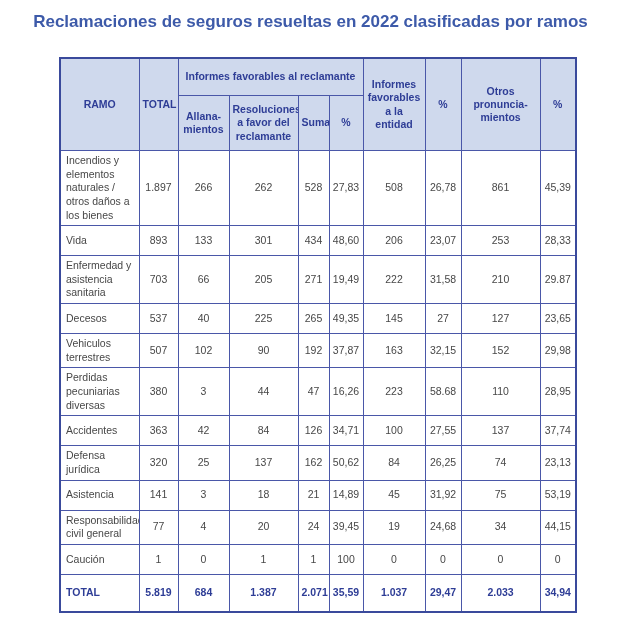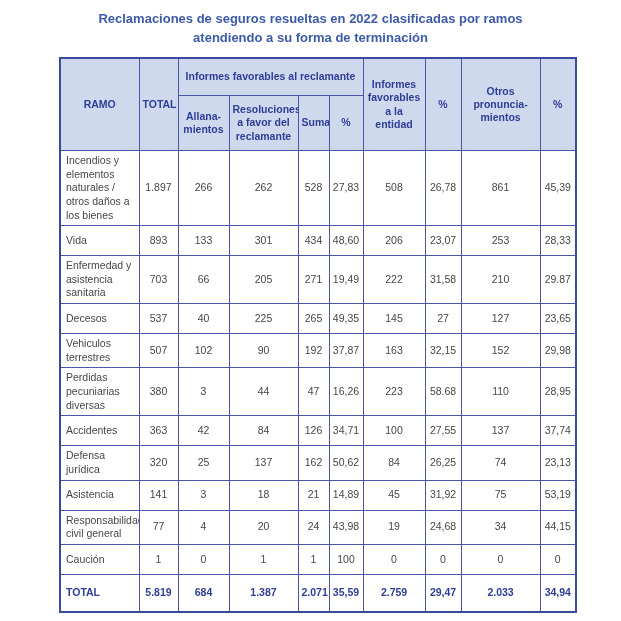--- a/index.html
+++ b/index.html
@@ -13,21 +13,21 @@
   .page {
     position: relative;
     width: 621px;
     height: 621px;
     overflow: hidden;
   }
   .page-title {
     margin: 10px 30px 0 30px;
     text-align: center;
     color: #3d5aa9;
-    font-size: 13px;
+    font-size: 17px;
     font-weight: bold;
     line-height: 1.45;
   }
   table.claims-table {
     position: absolute;
     left: 59px;
     top: 57px;
     width: 516px;
     border-collapse: collapse;
     table-layout: fixed;
@@ -78,21 +78,20 @@
   col.c-otros  { width: 79px; }
   col.c-pct3   { width: 36px; }
 </style>
 </head>
 <body>
 
 <div class="page">
 
   <div class="page-title">
     <span>Reclamaciones de seguros resueltas en 2022 clasificadas por ramos</span><br>
-    <span>atendiendo a su forma de terminación</span>
   </div>
 
   <table class="claims-table">
     <colgroup>
       <col class="c-ramo">
         <col class="c-total">
         <col class="c-allan">
         <col class="c-resol">
       <col class="c-suma">
         <col class="c-pct1">
@@ -228,21 +227,21 @@
           <td>31,92</td>
           <td>75</td>
           <td>53,19</td>
         </tr>
         <tr>
           <td class="ramo-cell">Responsabilidad civil general</td>
           <td>77</td>
           <td>4</td>
           <td>20</td>
           <td>24</td>
-          <td>43,98</td>
+          <td>39,45</td>
           <td>19</td>
           <td>24,68</td>
           <td>34</td>
           <td>44,15</td>
         </tr>
         <tr>
           <td class="ramo-cell">Caución</td>
           <td>1</td>
           <td>0</td>
           <td>1</td>
@@ -253,21 +252,21 @@
           <td>0</td>
           <td>0</td>
         </tr>
         <tr class="total-row">
           <td class="ramo-cell">TOTAL</td>
           <td>5.819</td>
           <td>684</td>
           <td>1.387</td>
           <td>2.071</td>
           <td>35,59</td>
-          <td>2.759</td>
+          <td>1.037</td>
           <td>29,47</td>
           <td>2.033</td>
           <td>34,94</td>
         </tr>
       </tbody>
   </table>
 
 </div>
 
 </body></html>

